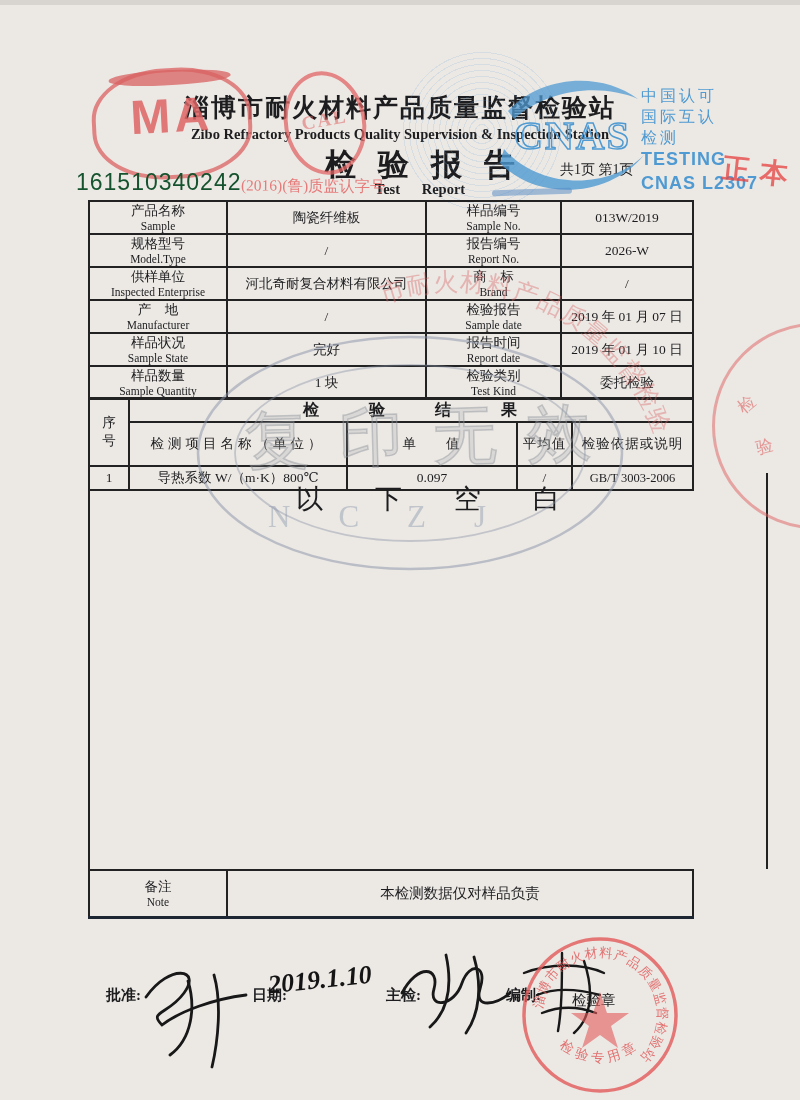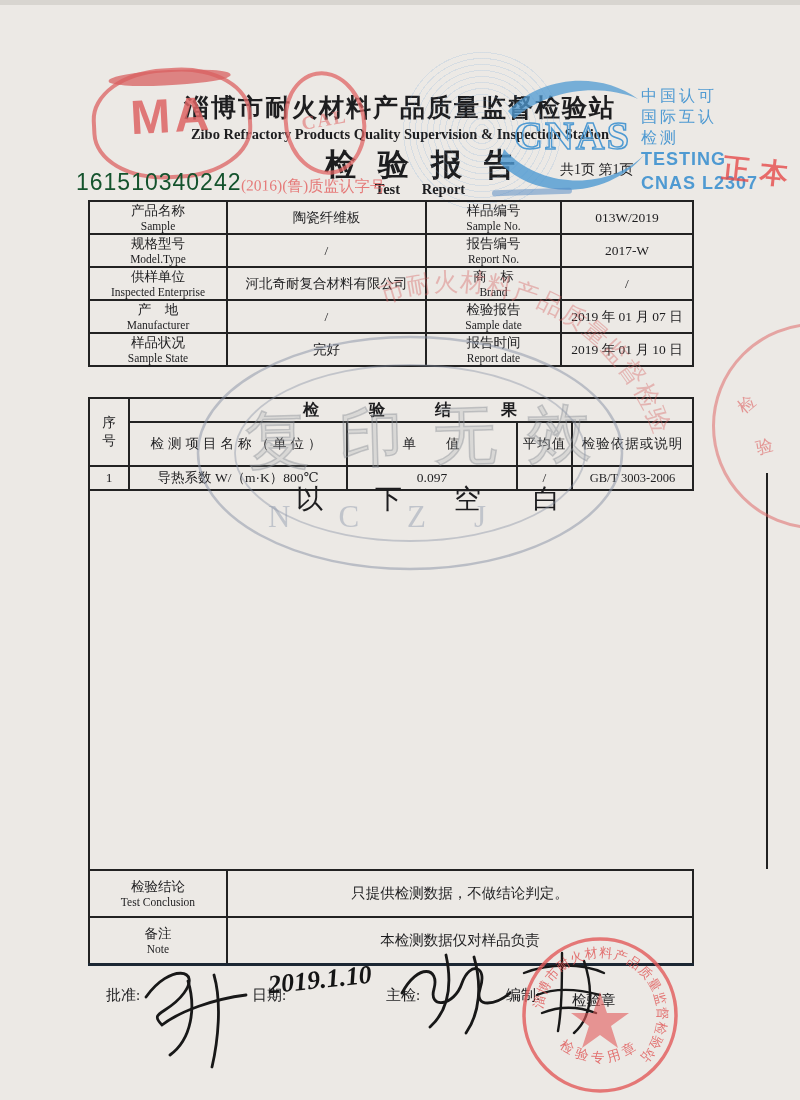--- a/index.html
+++ b/index.html
@@ -54,21 +54,21 @@
   .concl-t tr{height:47px;}
   .concl-text{font-size:14.5px;}
 
   
   .copy-invalid{left:245px;top:388px;font-size:64px;letter-spacing:30px;white-space:nowrap;
       color:rgba(145,148,155,.2);-webkit-text-stroke:1.5px rgba(145,148,155,.45);transform:rotate(-1.5deg);}
   .nczj-letters{left:268px;top:494px;font-size:31px;letter-spacing:48px;color:rgba(140,150,170,.45);white-space:nowrap;}
   .wm{pointer-events:none;}
 
   
-  .f-label{font-size:15px;font-weight:400;}
+  .f-label{font-size:15px;font-weight:700;}
   .date-hand{left:268px;top:960px;font-size:26px;font-style:italic;font-weight:bold;transform:rotate(-6deg);color:#141414;}
   .seal-label{left:572px;top:986px;font-size:14.5px;}
   .edge-stamp{left:712px;top:318px;width:200px;height:200px;border:3.5px solid rgba(222,95,95,.5);border-radius:50%;}
   .edge-char{font-size:17px;color:rgba(222,95,95,.6);}
   svg{display:block;}
 </style>
 </head>
 <body>
 
 <div class="page">
@@ -132,21 +132,21 @@
     <tr>
       <td>
             <div class="cn-l">规格型号</div>
             <div class="en-l">Model.Type</div>
           </td>
       <td class="val">/</td>
       <td>
             <div class="cn-l">报告编号</div>
             <div class="en-l">Report No.</div>
           </td>
-      <td class="val">2017-W</td>
+      <td class="val">2026-W</td>
     </tr>
     <tr>
       <td>
             <div class="cn-l">供样单位</div>
             <div class="en-l">Inspected Enterprise</div>
           </td>
       <td class="val">河北奇耐复合材料有限公司</td>
       <td>
             <div class="cn-l">商　标</div>
             <div class="en-l">Brand</div>
@@ -169,20 +169,32 @@
       <td>
             <div class="cn-l">样品状况</div>
             <div class="en-l">Sample State</div>
           </td>
       <td class="val">完好</td>
       <td>
             <div class="cn-l">报告时间</div>
             <div class="en-l">Report date</div>
           </td>
       <td class="val">2019 年 01 月 10 日</td>
+    </tr>
+    <tr>
+      <td>
+            <div class="cn-l">样品数量</div>
+            <div class="en-l">Sample Quantity</div>
+          </td>
+      <td class="val">1 块</td>
+      <td>
+            <div class="cn-l">检验类别</div>
+            <div class="en-l">Test Kind</div>
+          </td>
+      <td class="val">委托检验</td>
     </tr>
   </tbody>
     </table>
 
   <table class="abs t results-t">
     <colgroup>
         <col style="width:40px">
         <col style="width:218px">
         <col style="width:170px">
         <col style="width:55px">
@@ -232,27 +244,20 @@
       <textPath href="#midArc">市耐火材料产品质量监督检验站</textPath>
     </text>
   </svg>
 
   <table class="abs t concl-t">
     <colgroup>
         <col style="width:138px">
         <col style="width:466px">
       </colgroup>
     <tbody>
-        <tr>
-      <td>
-            <div class="cn-l">检验结论</div>
-            <div class="en-l">Test Conclusion</div>
-          </td>
-      <td class="concl-text">只提供检测数据，不做结论判定。</td>
-    </tr>
     <tr>
       <td>
             <div class="cn-l">备注</div>
             <div class="en-l">Note</div>
           </td>
       <td class="concl-text">本检测数据仅对样品负责</td>
     </tr>
   </tbody>
     </table>
 

